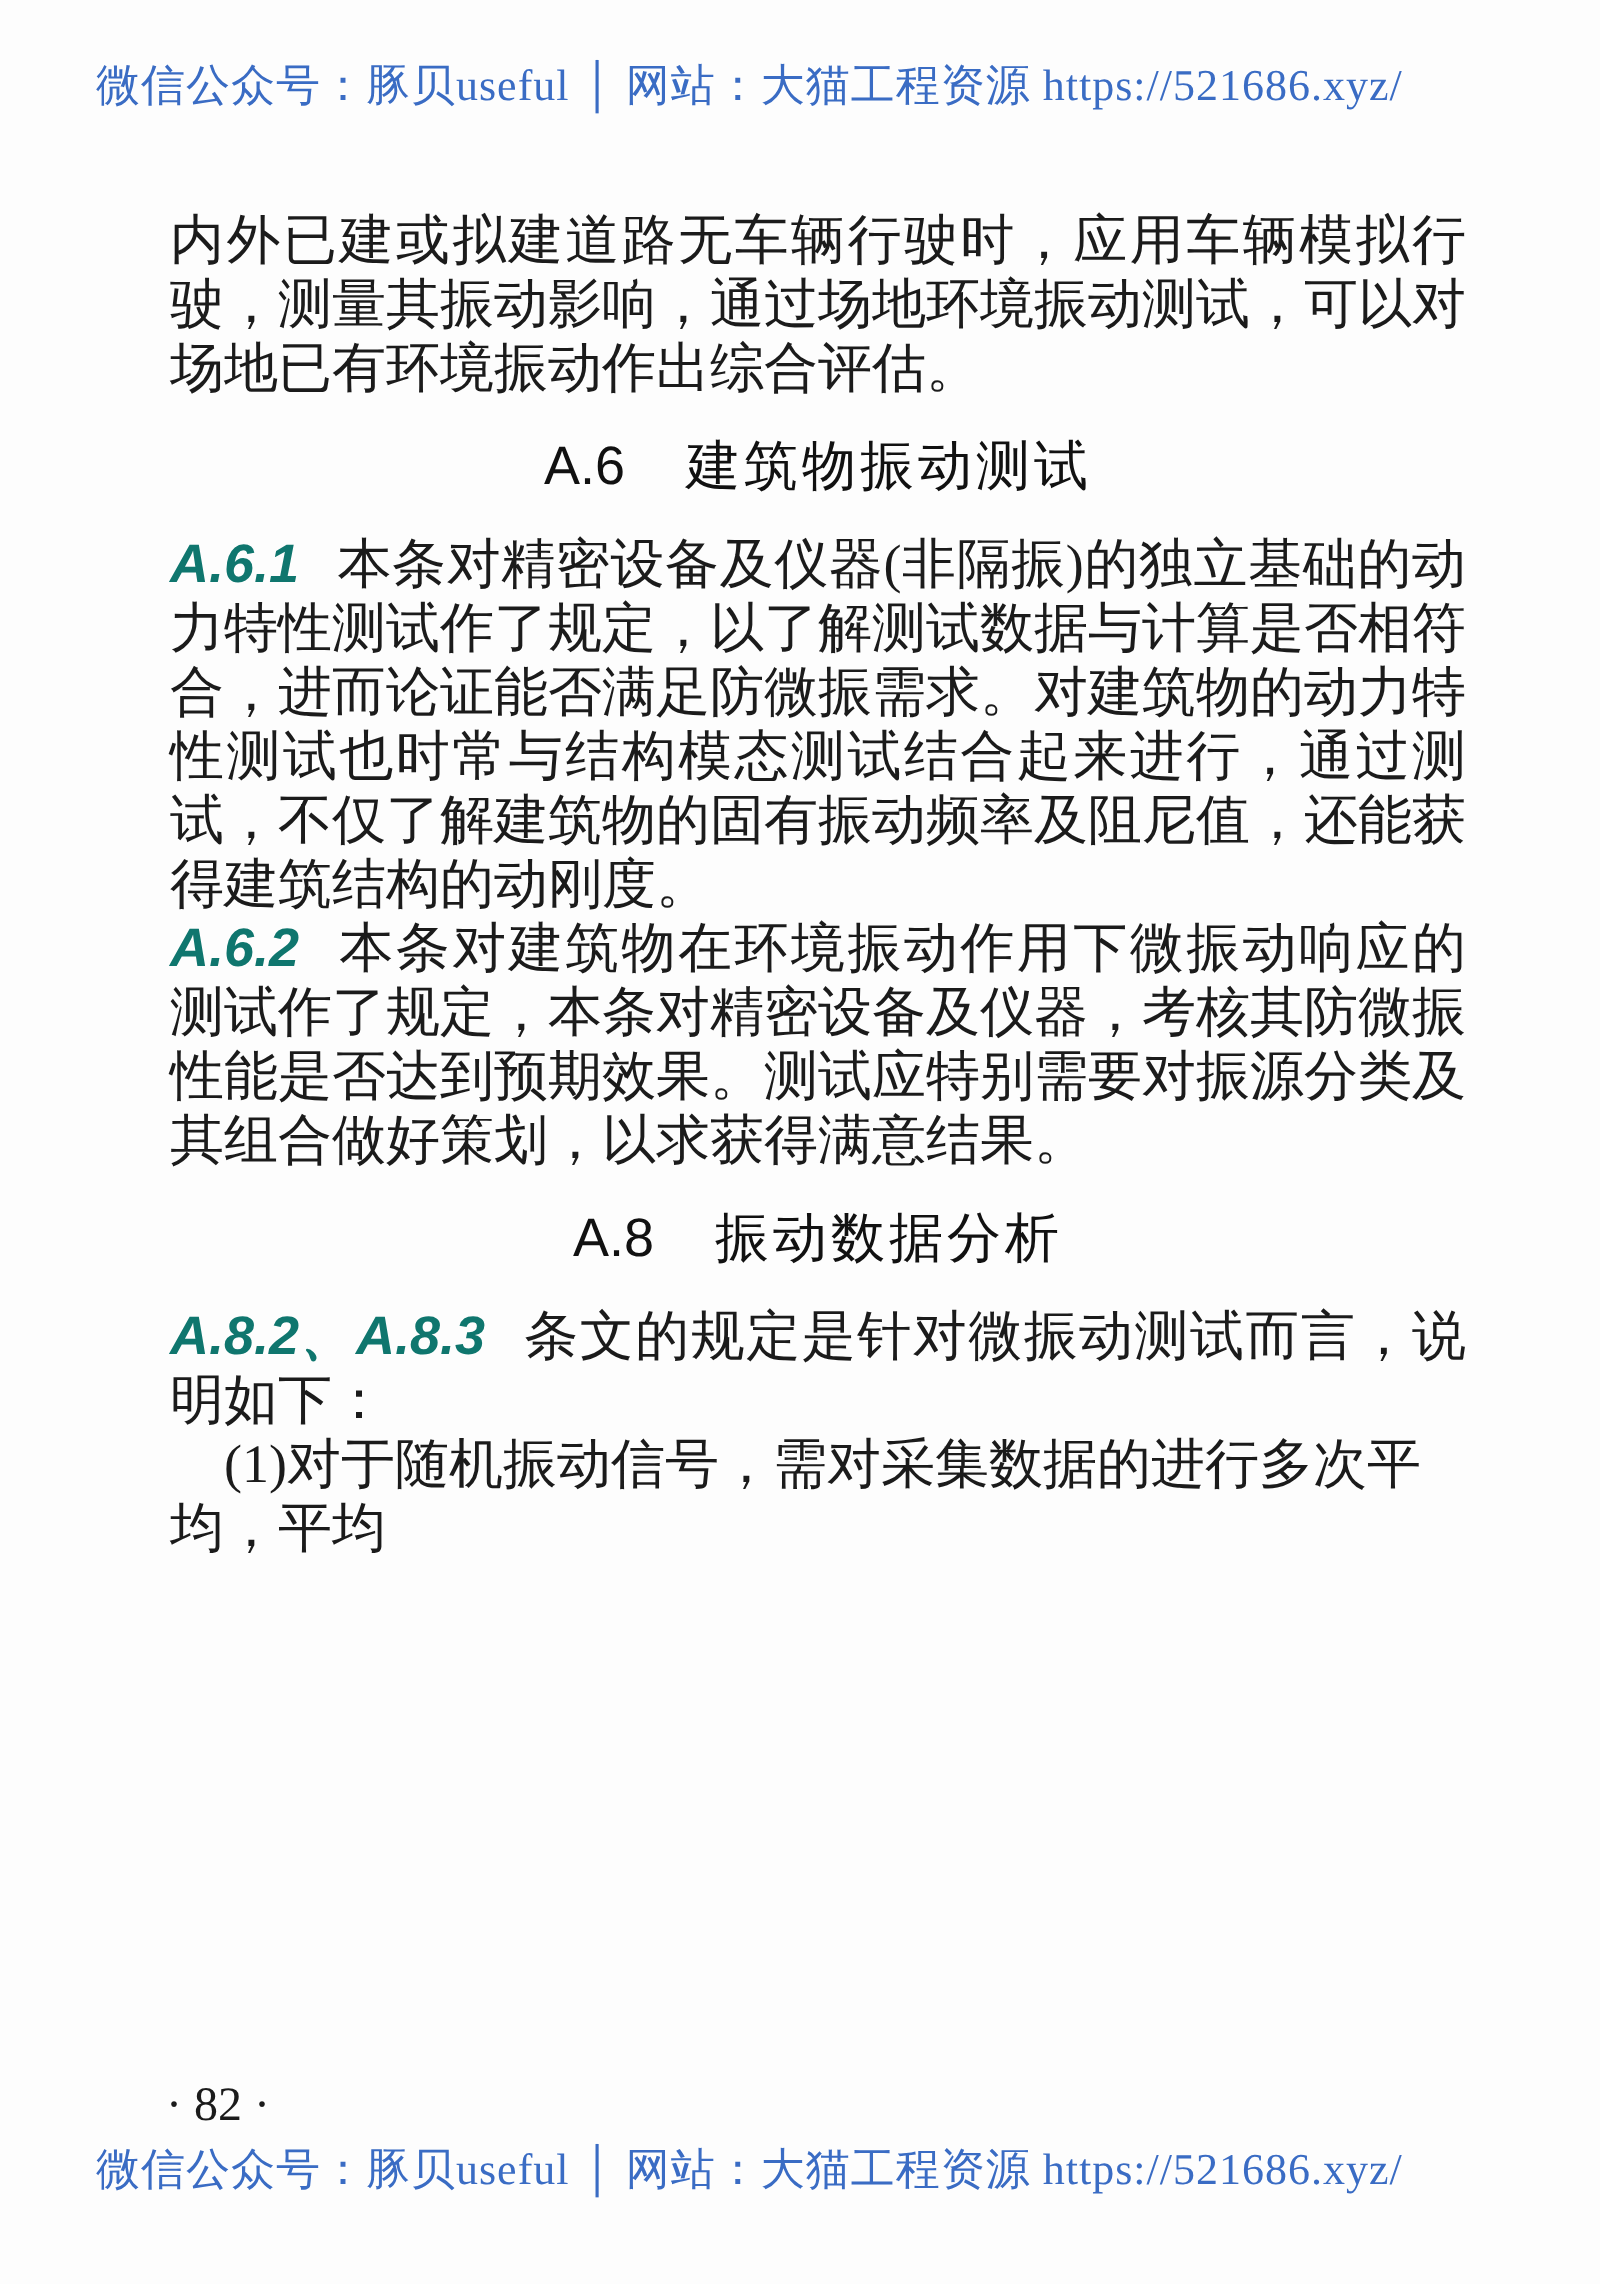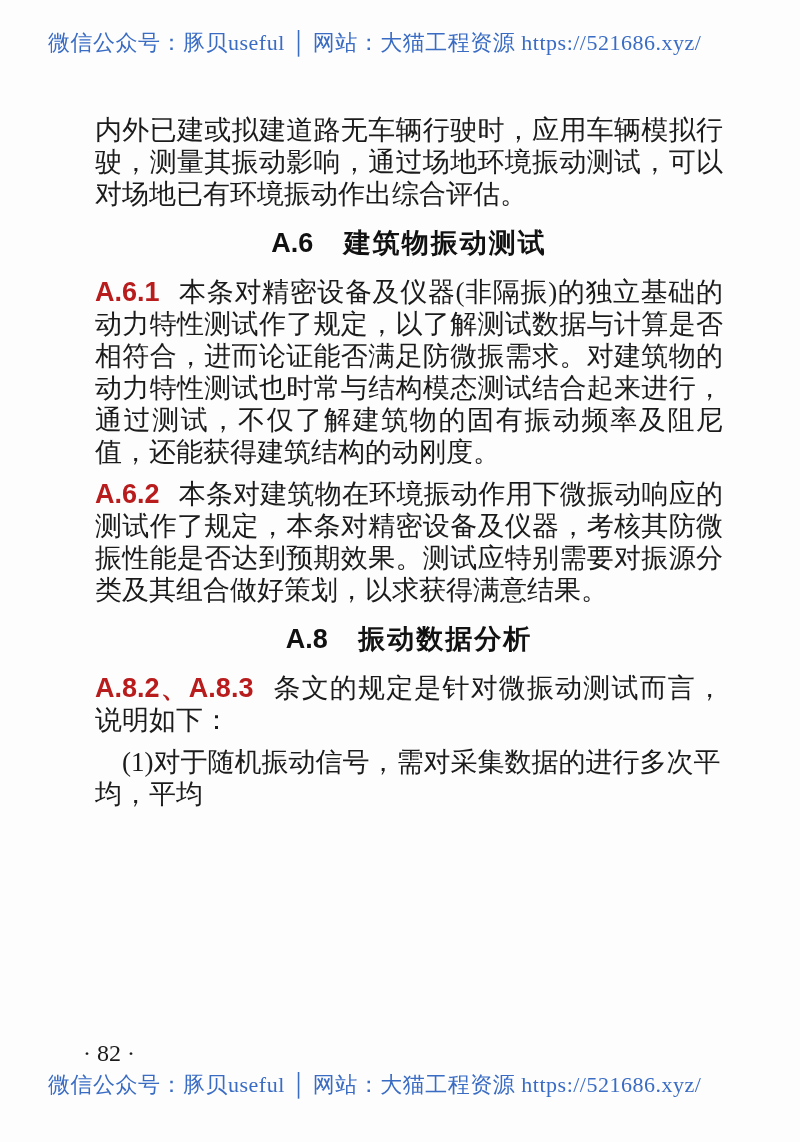--- a/index.html
+++ b/index.html
@@ -32,38 +32,39 @@
   .content {
     position: absolute;
     top: 104px;
     left: 85px;
     width: 648px;
     font-size: 27px;
     line-height: 32px;
     text-align: justify;
   }
   .para {
-    margin: 10px;
+    margin: 0;
     text-align: justify;
   }
   .para.sub-item {
     text-indent: 1em;
     text-align: left;
   }
   .clause-label {
     font-family: "Liberation Sans", "DejaVu Sans", sans-serif;
     font-weight: bold;
-    color: #b91c1c;
+    color: #0f766e;
     margin-right: 0.7em;
+    font-style: italic;
   }
   .section-heading {
     margin: 17px 0;
     font-size: 27px;
     line-height: 32px;
-    font-weight: bold;
+    font-weight: normal;
     text-align: center;
     font-family: "Liberation Sans", "DejaVu Sans", sans-serif;
     color: #111;
   }
   .heading-num { margin-right: 0.85em; }
   .heading-title { letter-spacing: 2px; }
   .page-number {
     position: absolute;
     left: 83px;
     top: 1040px;

